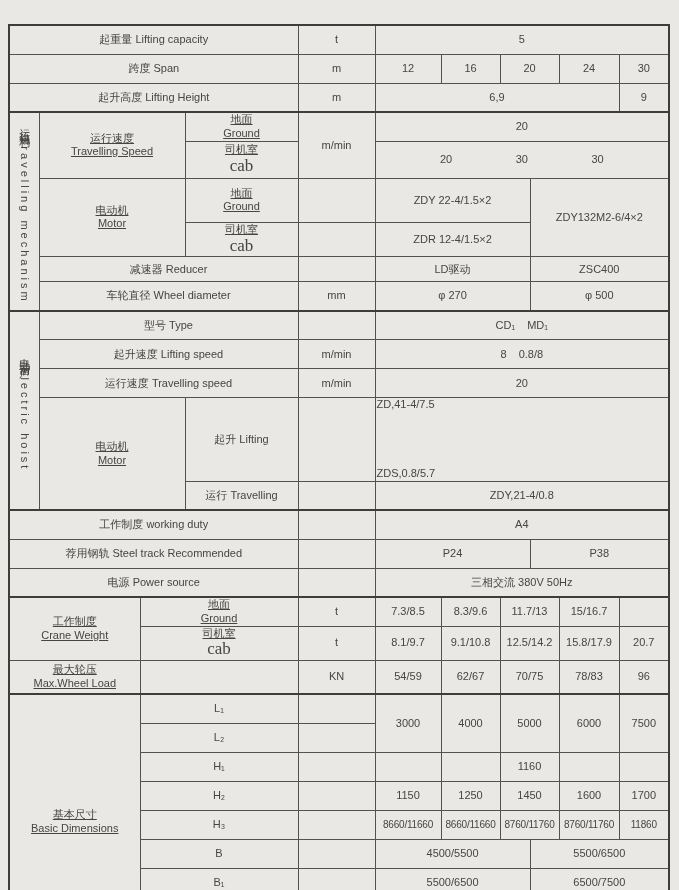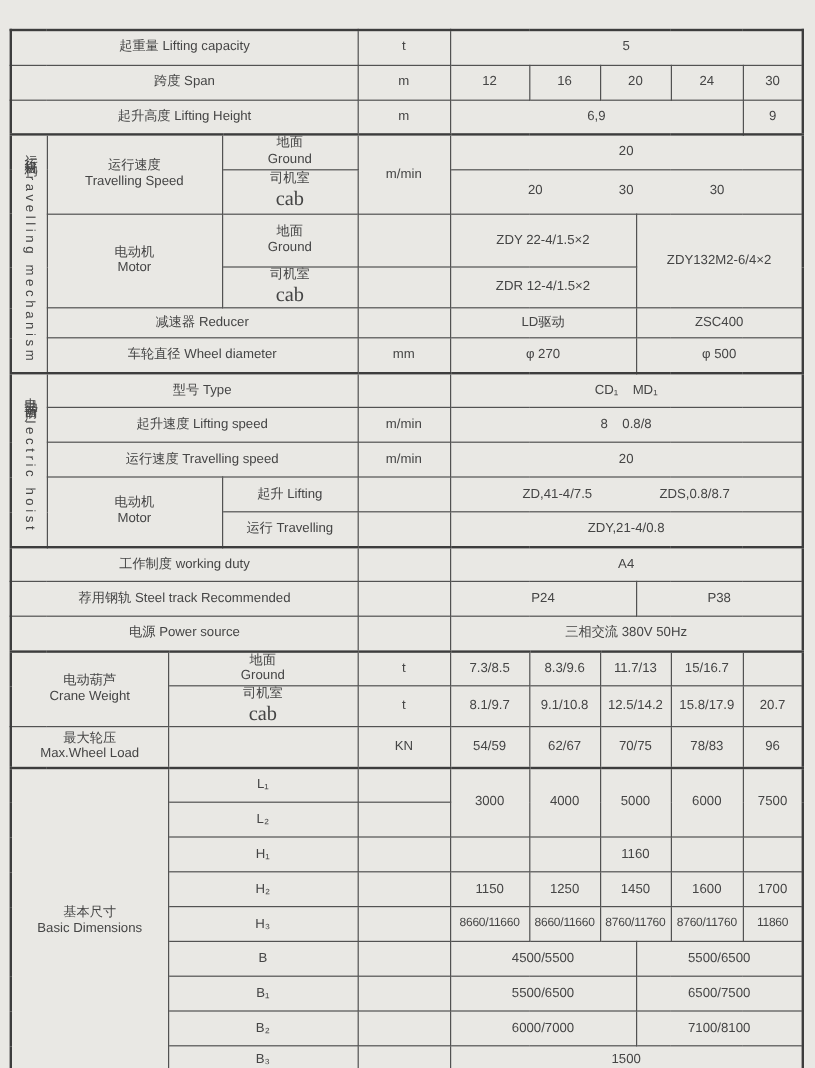--- a/index.html
+++ b/index.html
@@ -33,25 +33,25 @@
   tr.rh34{height:34px;}
   tr.rh24{height:24px;}
   tr.sec td{border-top:2px solid #3d3d3d;}
   .vstrip{
     writing-mode:vertical-rl;
     text-orientation:mixed;
     letter-spacing:3px;
     font-size:11px;
     padding:6px 0;
   }
-  .tl{line-height:1.25;}
+  .tl{line-height:1.25;text-decoration:underline;}
   .cab{font-family:"Liberation Serif", serif;font-size:17px;line-height:1;padding-bottom:2px;}
   .vals3{display:flex;justify-content:space-evenly;align-items:center;}
   .pair{display:flex;justify-content:center;gap:12px;align-items:center;}
-  .pairwide{display:flex;justify-content:center;gap:56px;align-items:flex-start;}
+  .pairwide{display:flex;justify-content:center;gap:56px;align-items:flex-start;flex-direction:column;}
   .small{font-size:10px;letter-spacing:-0.2px;}
 </style>
 </head>
 <body>
 
 <table class="spec">
   <colgroup>
     <col style="width:30px">
       <col style="width:101px">
       <col style="width:45px">
@@ -186,21 +186,21 @@
   <tr>
     <td colspan="2" rowspan="2">
       <div class="tl">电动机</div>
       <div class="tl">Motor</div>
     </td>
     <td>起升 Lifting</td>
     <td></td>
     <td colspan="6">
       <div class="pairwide">
         <span>ZD,41-4/7.5</span>
-        <span>ZDS,0.8/8.7</span>
+        <span>ZDS,0.8/5.7</span>
       </div>
     </td>
   </tr>
 
   <tr>
     <td>运行 Travelling</td>
     <td></td>
     <td colspan="6">ZDY,21-4/0.8</td>
   </tr>
 
@@ -218,21 +218,21 @@
   </tr>
 
   <tr>
     <td colspan="4">电源 Power source</td>
     <td></td>
     <td colspan="6">三相交流 380V 50Hz</td>
   </tr>
 
   <tr class="sec">
     <td colspan="2" rowspan="2">
-      <div class="tl">电动葫芦</div>
+      <div class="tl">工作制度</div>
       <div class="tl">Crane Weight</div>
     </td>
     <td colspan="2">
       <div class="tl">地面</div>
       <div class="tl">Ground</div>
     </td>
     <td>t</td>
     <td>7.3/8.5</td>
     <td>8.3/9.6</td>
     <td colspan="2">11.7/13</td>

